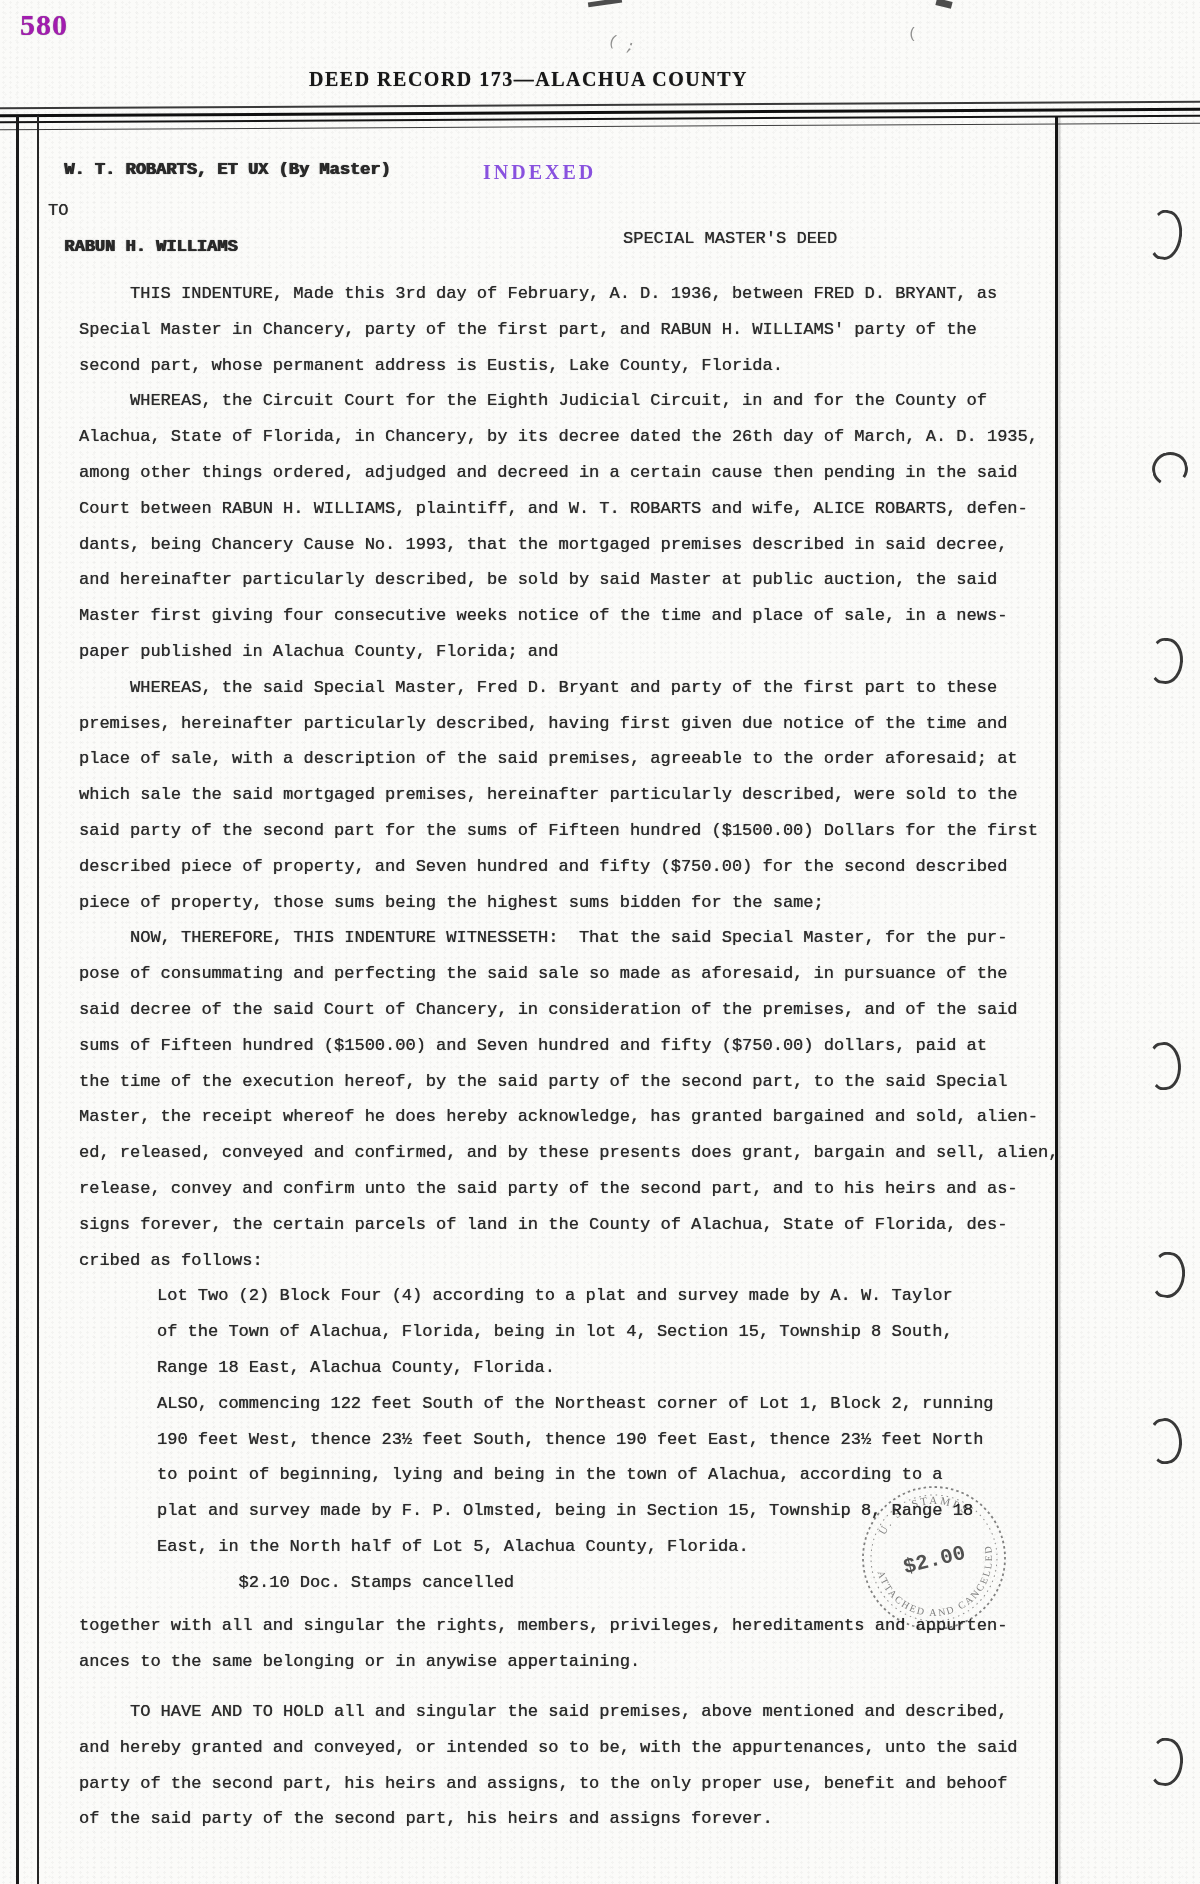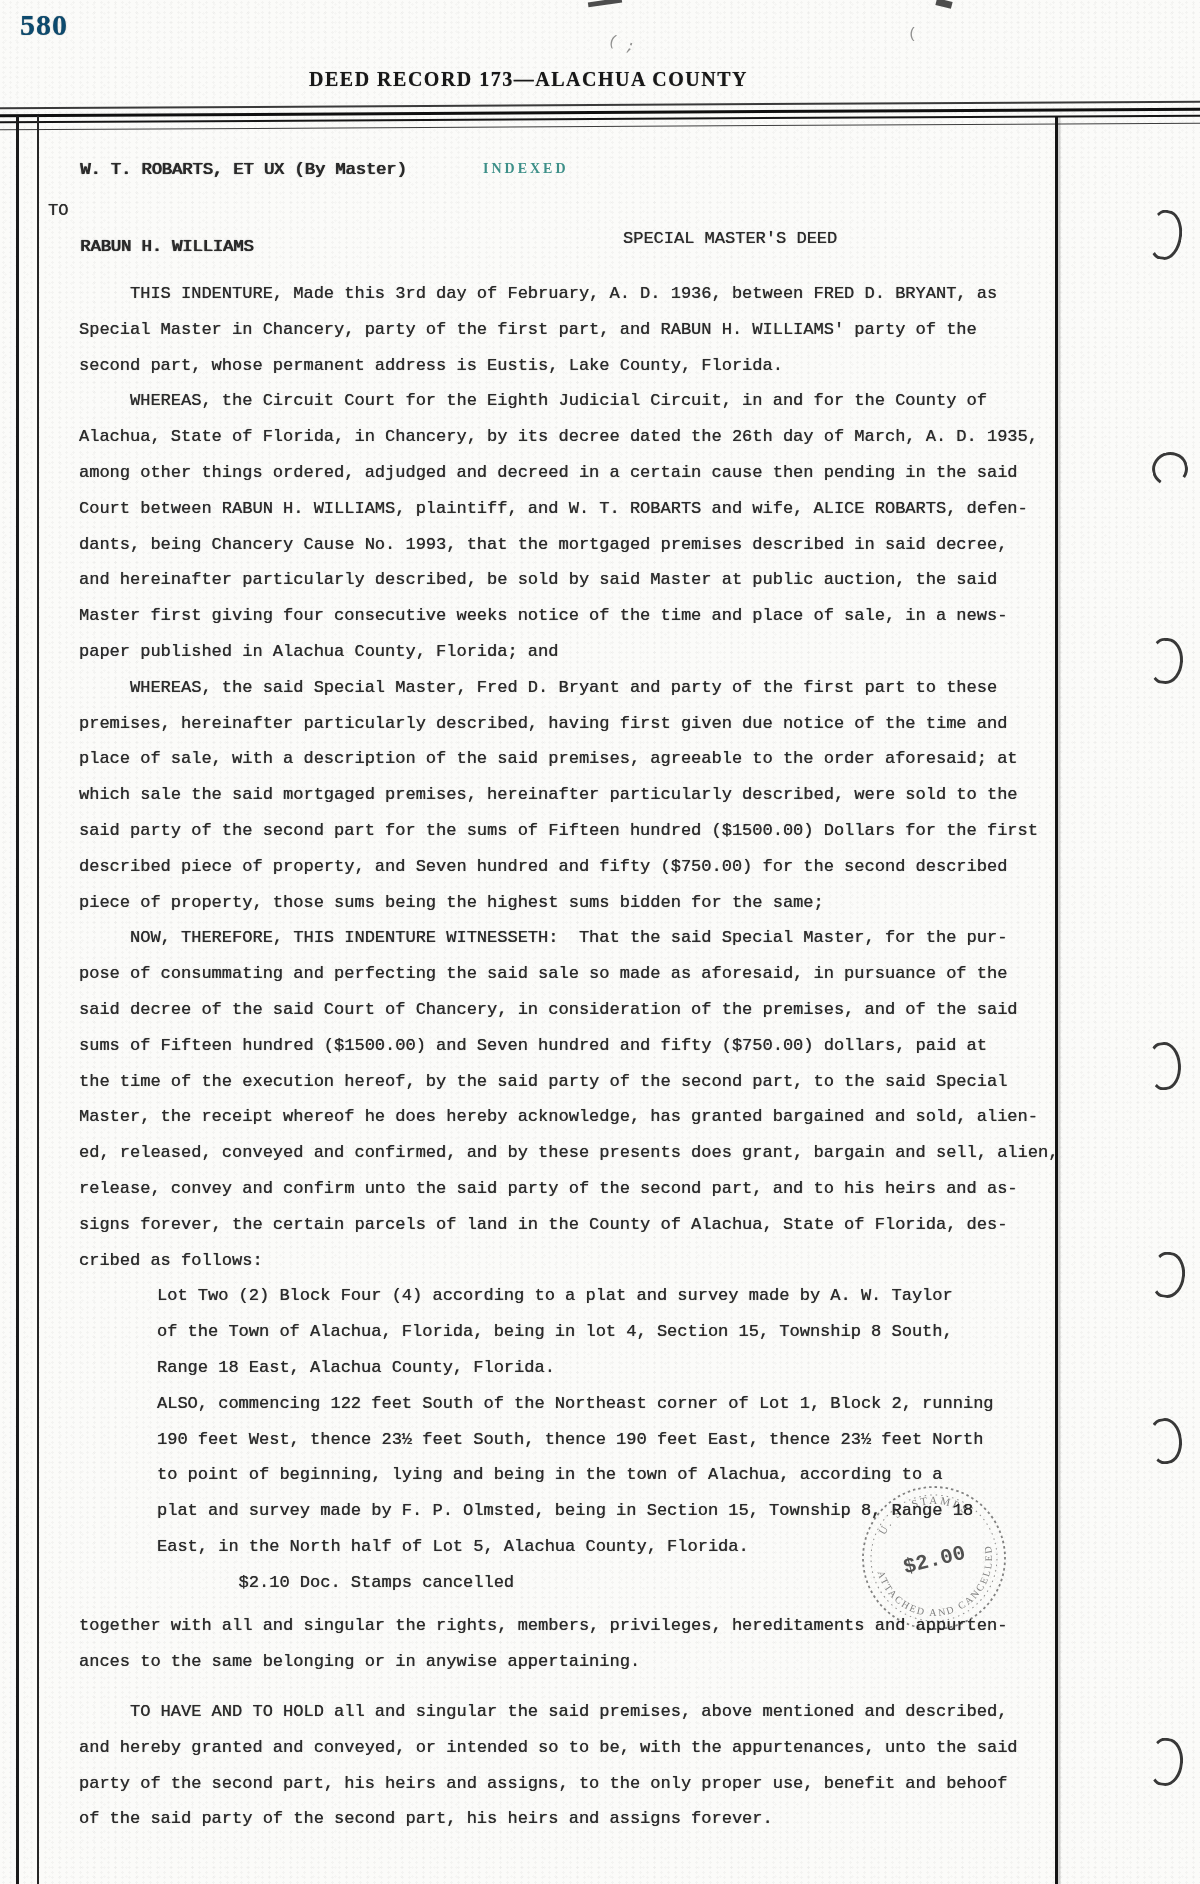--- a/index.html
+++ b/index.html
@@ -11,21 +11,21 @@
       radial-gradient(circle, rgba(90,90,90,0.03) 1px, transparent 1.1px);
     background-size:7px 5px, 11px 9px;
     font-family:"Liberation Mono","DejaVu Sans Mono",monospace;
     color:#2b2b2b;
   }
   .serif{font-family:"Liberation Serif","DejaVu Serif",serif;}
 
   
   .page-number{
     position:absolute;left:20px;top:8px;
-    font-size:30px;font-weight:bold;letter-spacing:1px;color:#0c4a6e;
+    font-size:30px;font-weight:bold;letter-spacing:1px;color:#a21caf;
     text-shadow:0 0 1px rgba(0,0,0,.5);
   }
   .record-header{
     position:absolute;left:0;top:52px;width:1057px;text-align:center;
     font-size:20px;font-weight:bold;letter-spacing:1.5px;color:#181818;
     text-shadow:0 0 .8px rgba(0,0,0,.6);
     margin-top:16px;
   }
   .rule{
     position:absolute;left:-12px;right:-12px;
@@ -40,28 +40,27 @@
   .border-left-inner{left:37px;width:2px;background:#262626;}
   .border-right{left:1055px;width:3px;background:#151515;box-shadow:2.5px 0 0 rgba(20,20,20,.18);}
 
   
   .typed{
     font-size:17px;
     text-shadow:0 0 .7px rgba(25,25,25,.75), .4px 0 0 rgba(25,25,25,.25);
     white-space:pre;
   }
   .overstruck{
-    font-weight:normal;
+    font-weight:bold;
     text-shadow:1px 0 0 rgba(8,8,8,.85), 0 0 1.2px rgba(0,0,0,.65);
-    margin-left:16px;
   }
   .caption-grantor{position:absolute;left:64px;top:160px;}
   .indexed-stamp{
     position:absolute;left:483px;top:161px;
-    font-size:14px;font-weight:bold;letter-spacing:3px;color:#0f766e;
+    font-size:20px;font-weight:bold;letter-spacing:3px;color:#6d28d9;
     opacity:.8;filter:blur(.3px);
   }
   .caption-to{position:absolute;left:48px;top:201px;}
   .deed-title{position:absolute;left:623px;top:193px;margin-top:36px;}
   .caption-grantee{position:absolute;left:64px;top:237px;}
 
   .deed-body{position:absolute;left:79px;top:276px;width:1000px;}
   .deed-body .line{line-height:35.8px;white-space:pre;}
   .para.description{margin-left:78px;}
 

